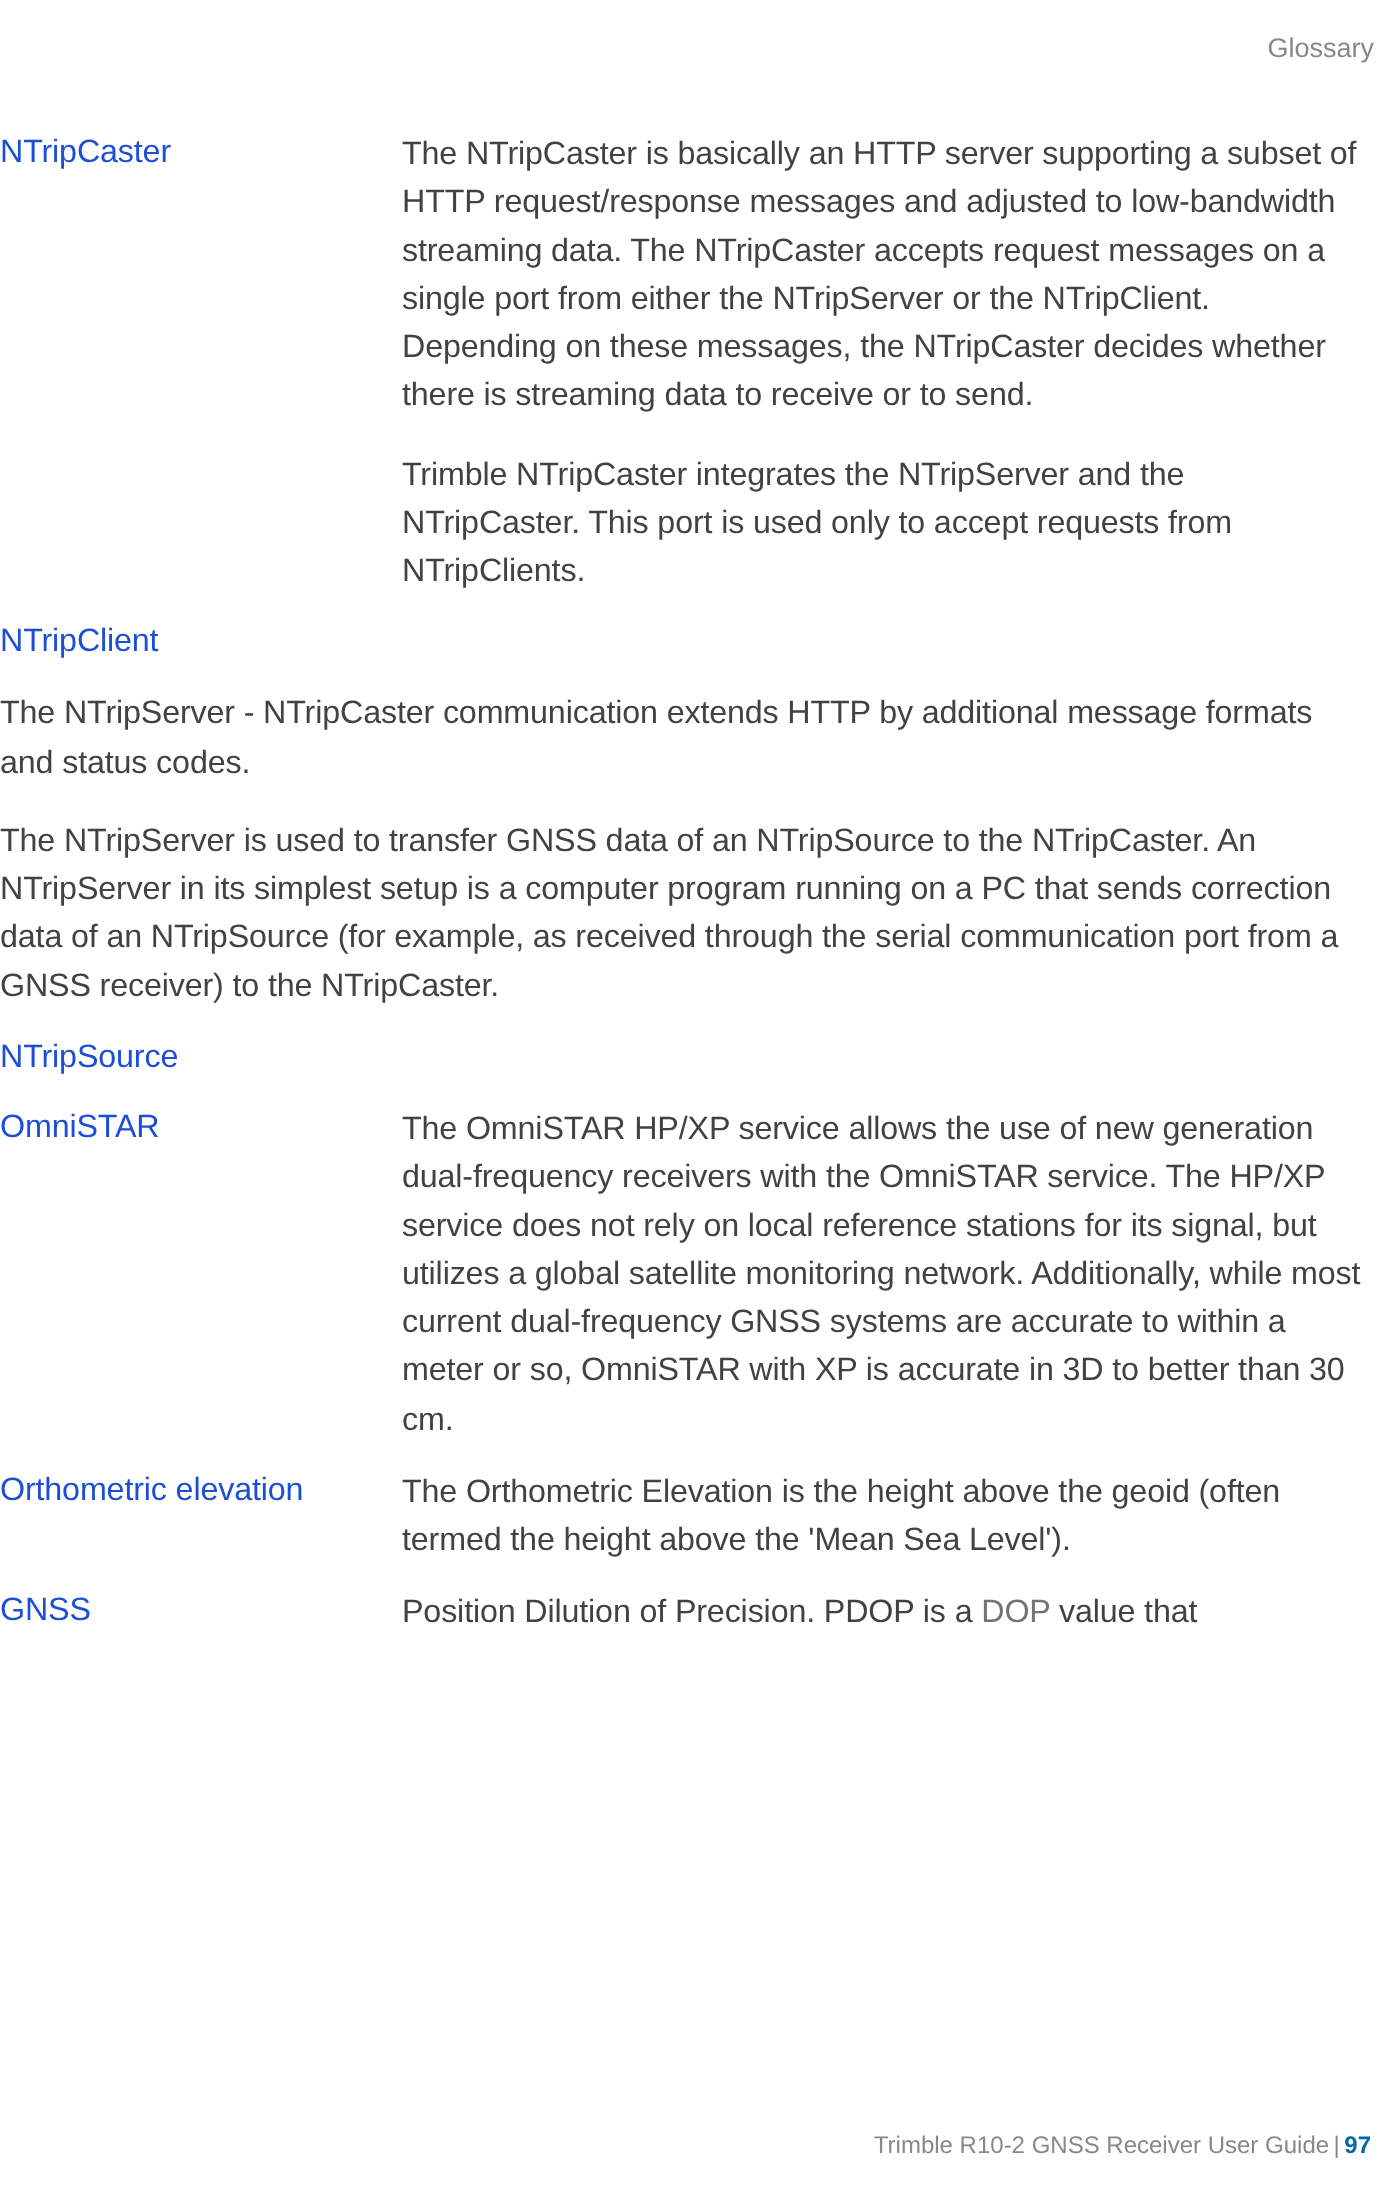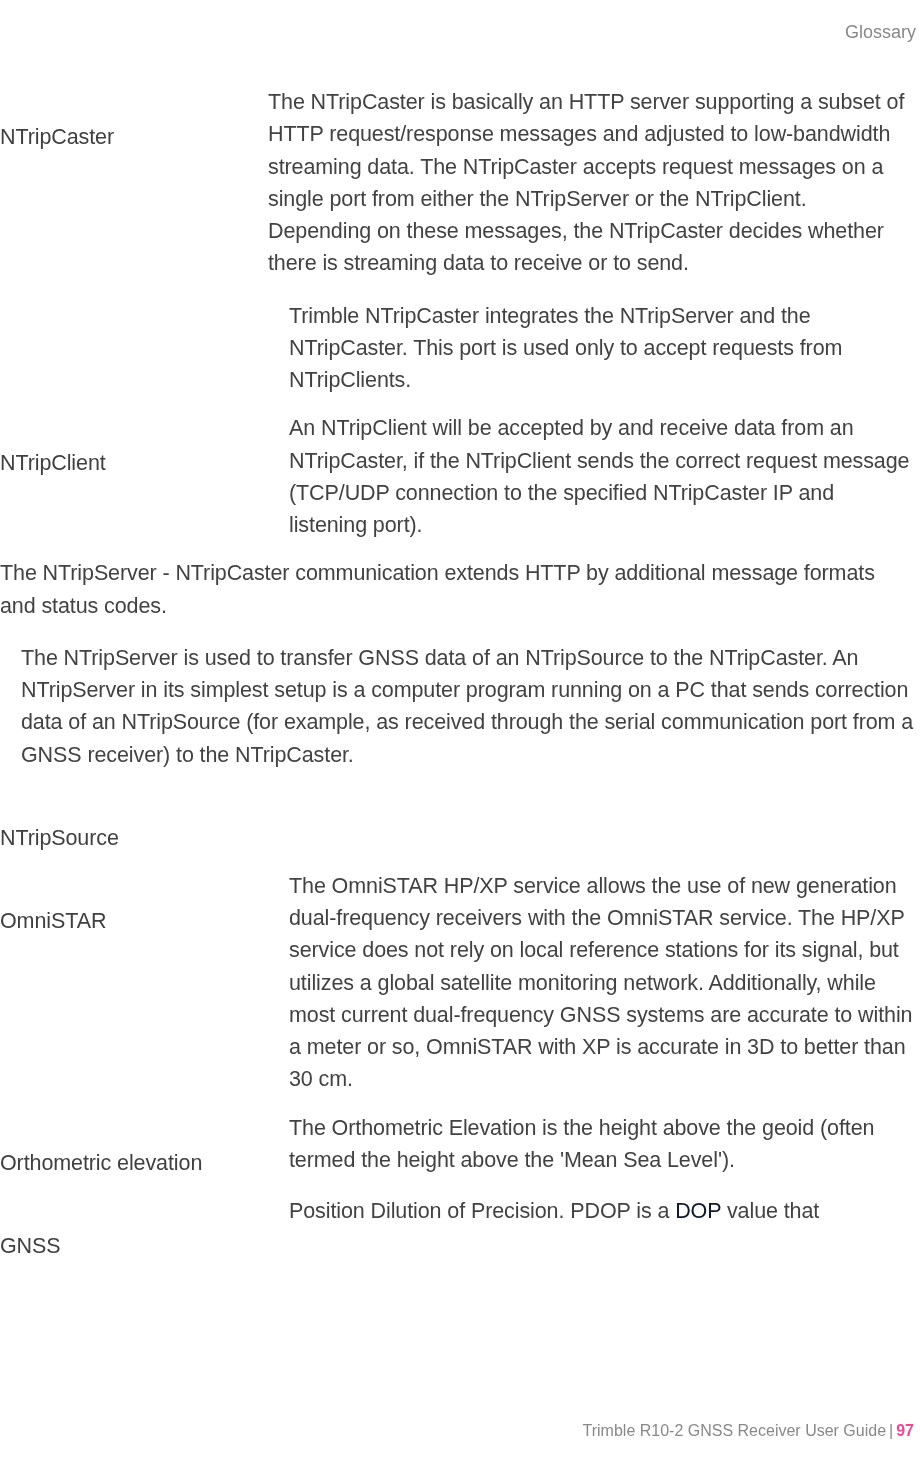--- a/index.html
+++ b/index.html
@@ -25,73 +25,69 @@
     left: 0;
     right: 6px;
   }
   .entry {
     display: flex;
     margin-bottom: 16px;
   }
   .term {
     flex: 0 0 268px;
     font-size: 21.5px;
-    color: #404040;
+    color: #1d4ed8;
     font-weight: 300;
     line-height: 1.45;
     letter-spacing: -0.1px;
-    margin-top: 36px;
   }
   .defs {
     flex: 1;
   }
   .def {
     font-size: 21.5px;
     color: #424242;
     font-weight: 300;
     line-height: 1.5;
     letter-spacing: -0.1px;
     margin-bottom: 20px;
   }
-  .def:last-child { margin-bottom: 0; margin-left: 21px; }
-  .link { color: #0f172a; }
+  .def:last-child { margin-bottom: 0; }
+  .link { color: #737373; }
   .footer {
     position: absolute;
     bottom: 24px;
     right: 6px;
     font-size: 16px;
     color: #888;
     font-weight: 300;
   }
   .footer .sep { color: #888; margin: 0 3px; }
   .footer .pg {
-    color: #ec4899;
+    color: #0369a1;
     font-weight: 600;
   }
 </style>
 </head>
 <body>
 
 <div class="running-head">Glossary</div>
 
 <div class="content">
 
   <div class="entry">
     <div class="term">NTripCaster</div>
     <div class="defs">
       <div class="def">The NTripCaster is basically an HTTP server supporting a subset of HTTP request/response messages and adjusted to low-bandwidth streaming data. The NTripCaster accepts request messages on a single port from either the NTripServer or the NTripClient. Depending on these messages, the NTripCaster decides whether there is streaming data to receive or to send.</div>
       <div class="def">Trimble NTripCaster integrates the NTripServer and the NTripCaster. This port is used only to accept requests from NTripClients.</div>
     </div>
   </div>
 
   <div class="entry">
     <div class="term">NTripClient</div>
-    <div class="defs">
-      <div class="def">An NTripClient will be accepted by and receive data from an NTripCaster, if the NTripClient sends the correct request message (TCP/UDP connection to the specified NTripCaster IP and listening port).</div>
-    </div>
   </div>
 
   <div class="entry">
     <div class="defs">
       <div class="def">The NTripServer - NTripCaster communication extends HTTP by additional message formats and status codes.</div>
       <div class="def">The NTripServer is used to transfer GNSS data of an NTripSource to the NTripCaster. An NTripServer in its simplest setup is a computer program running on a PC that sends correction data of an NTripSource (for example, as received through the serial communication port from a GNSS receiver) to the NTripCaster.</div>
     </div>
   </div>
 
   <div class="entry">

